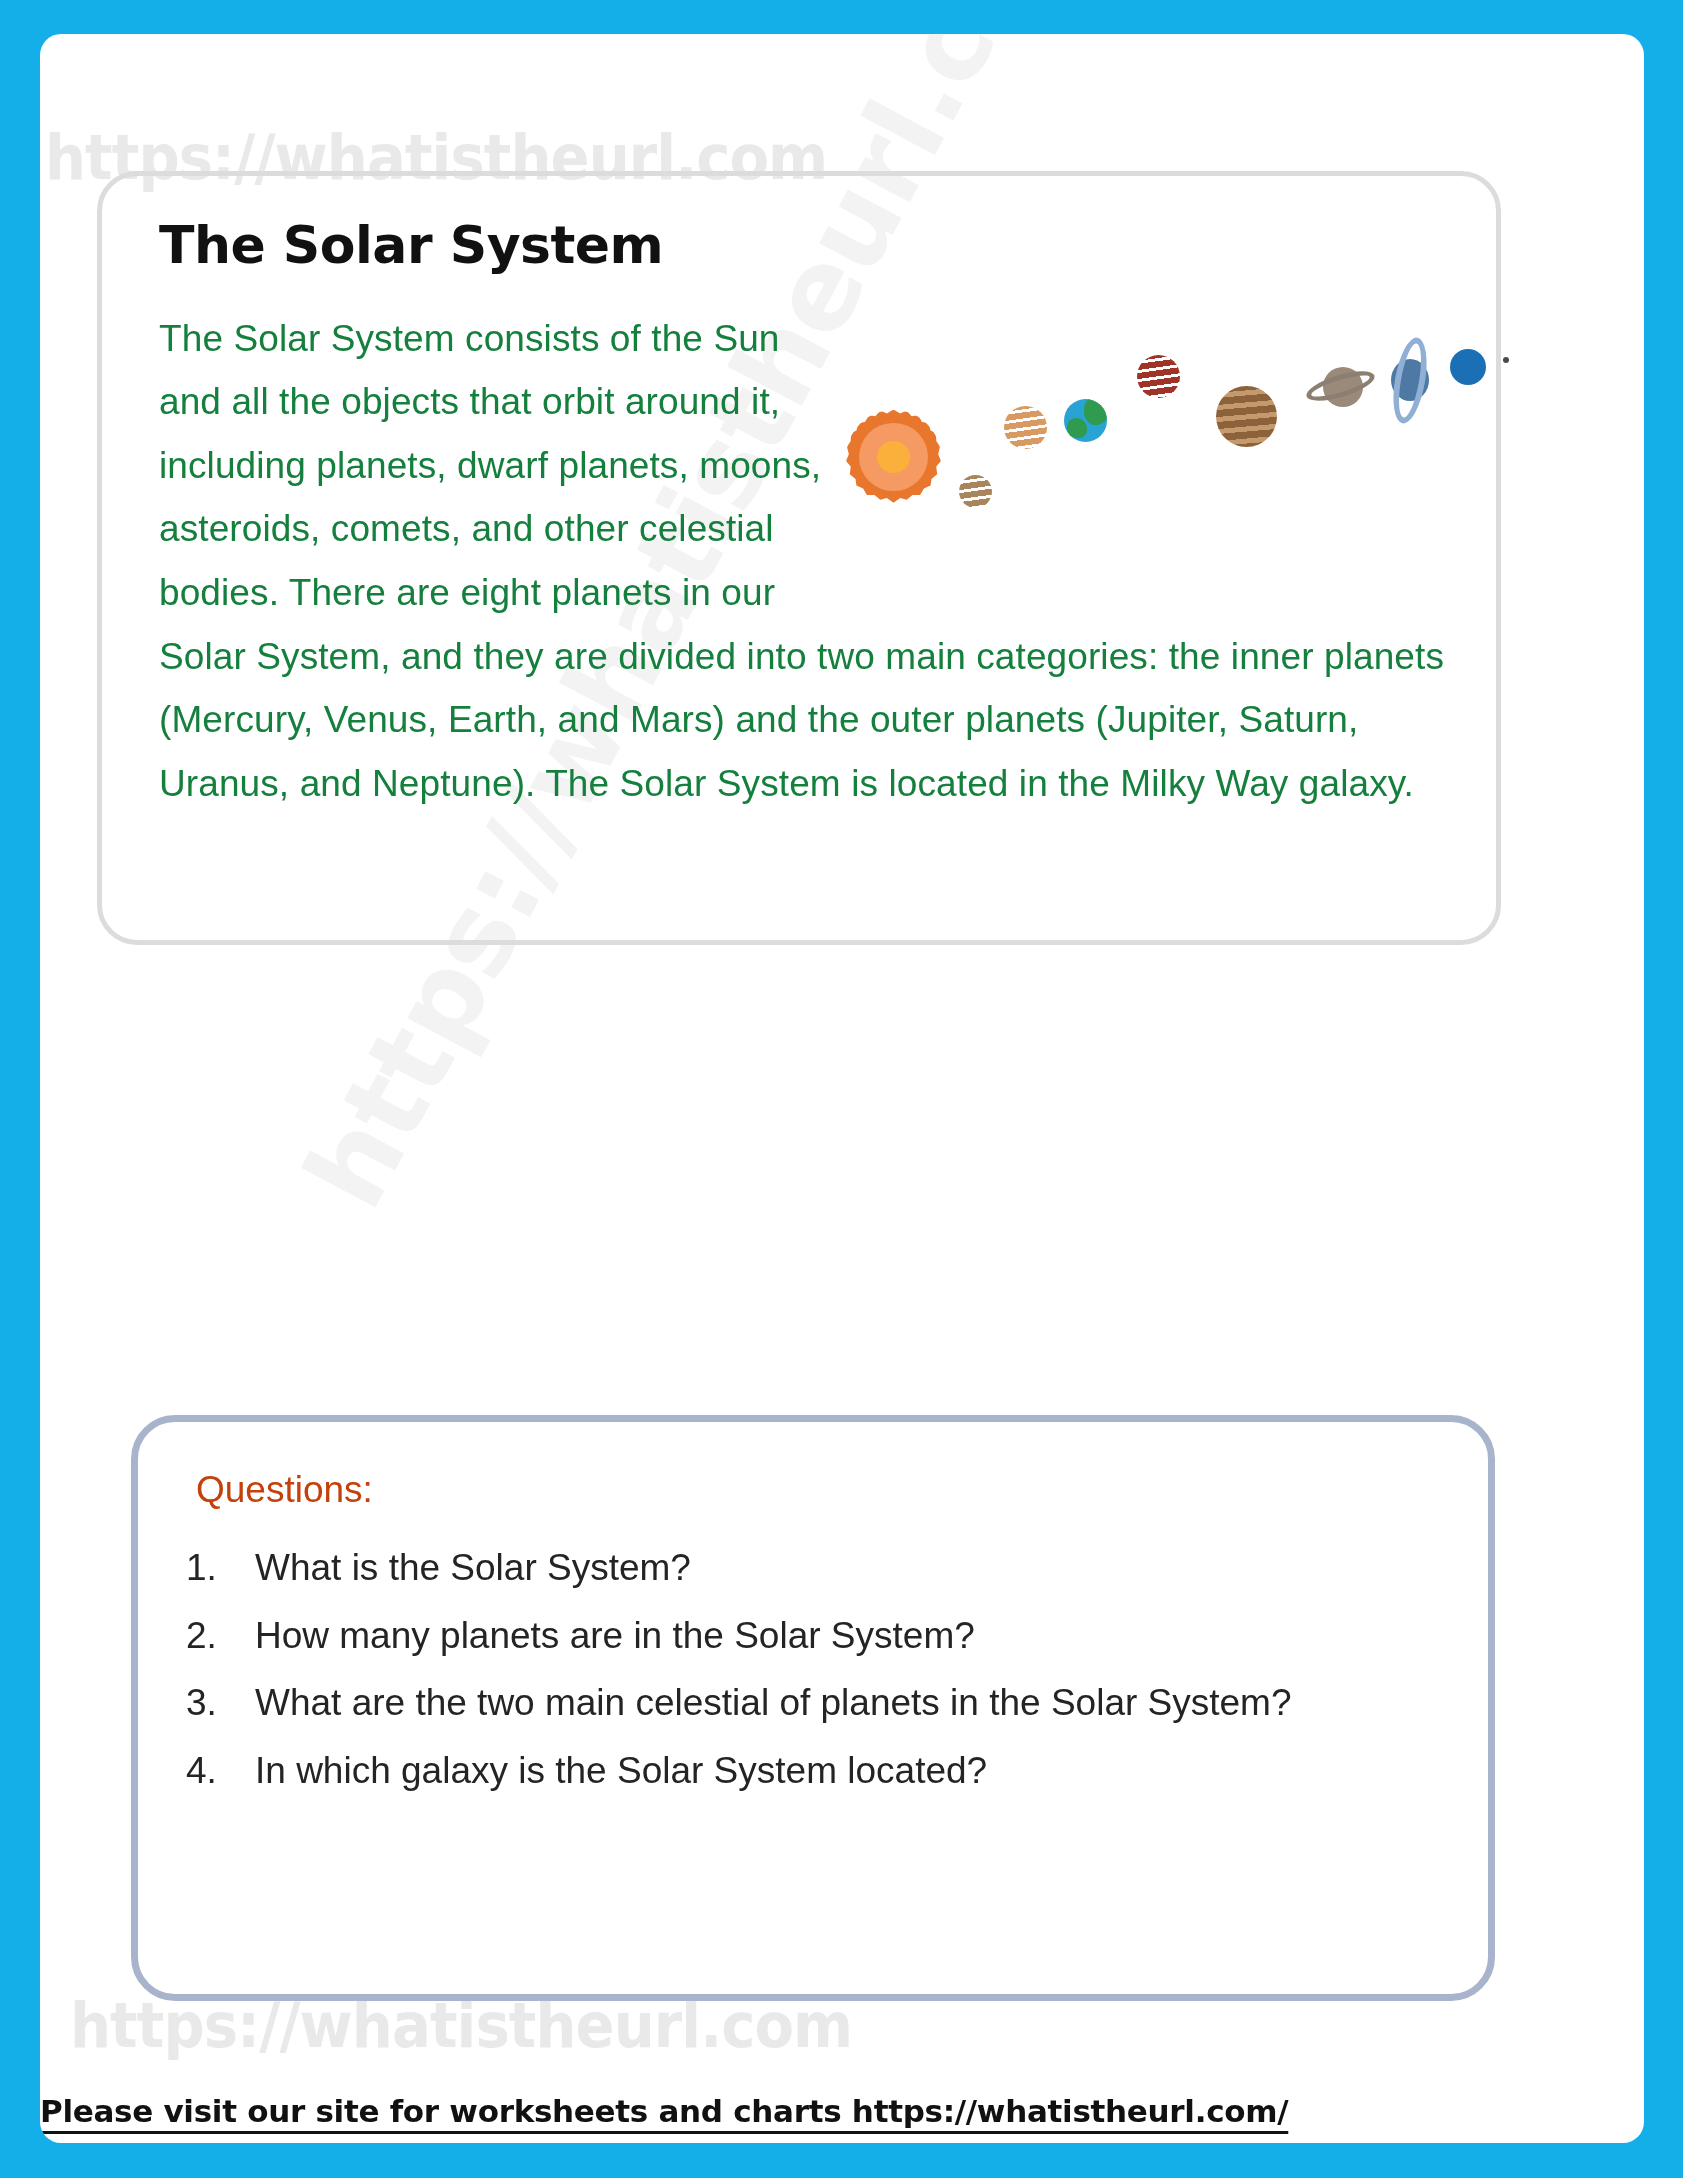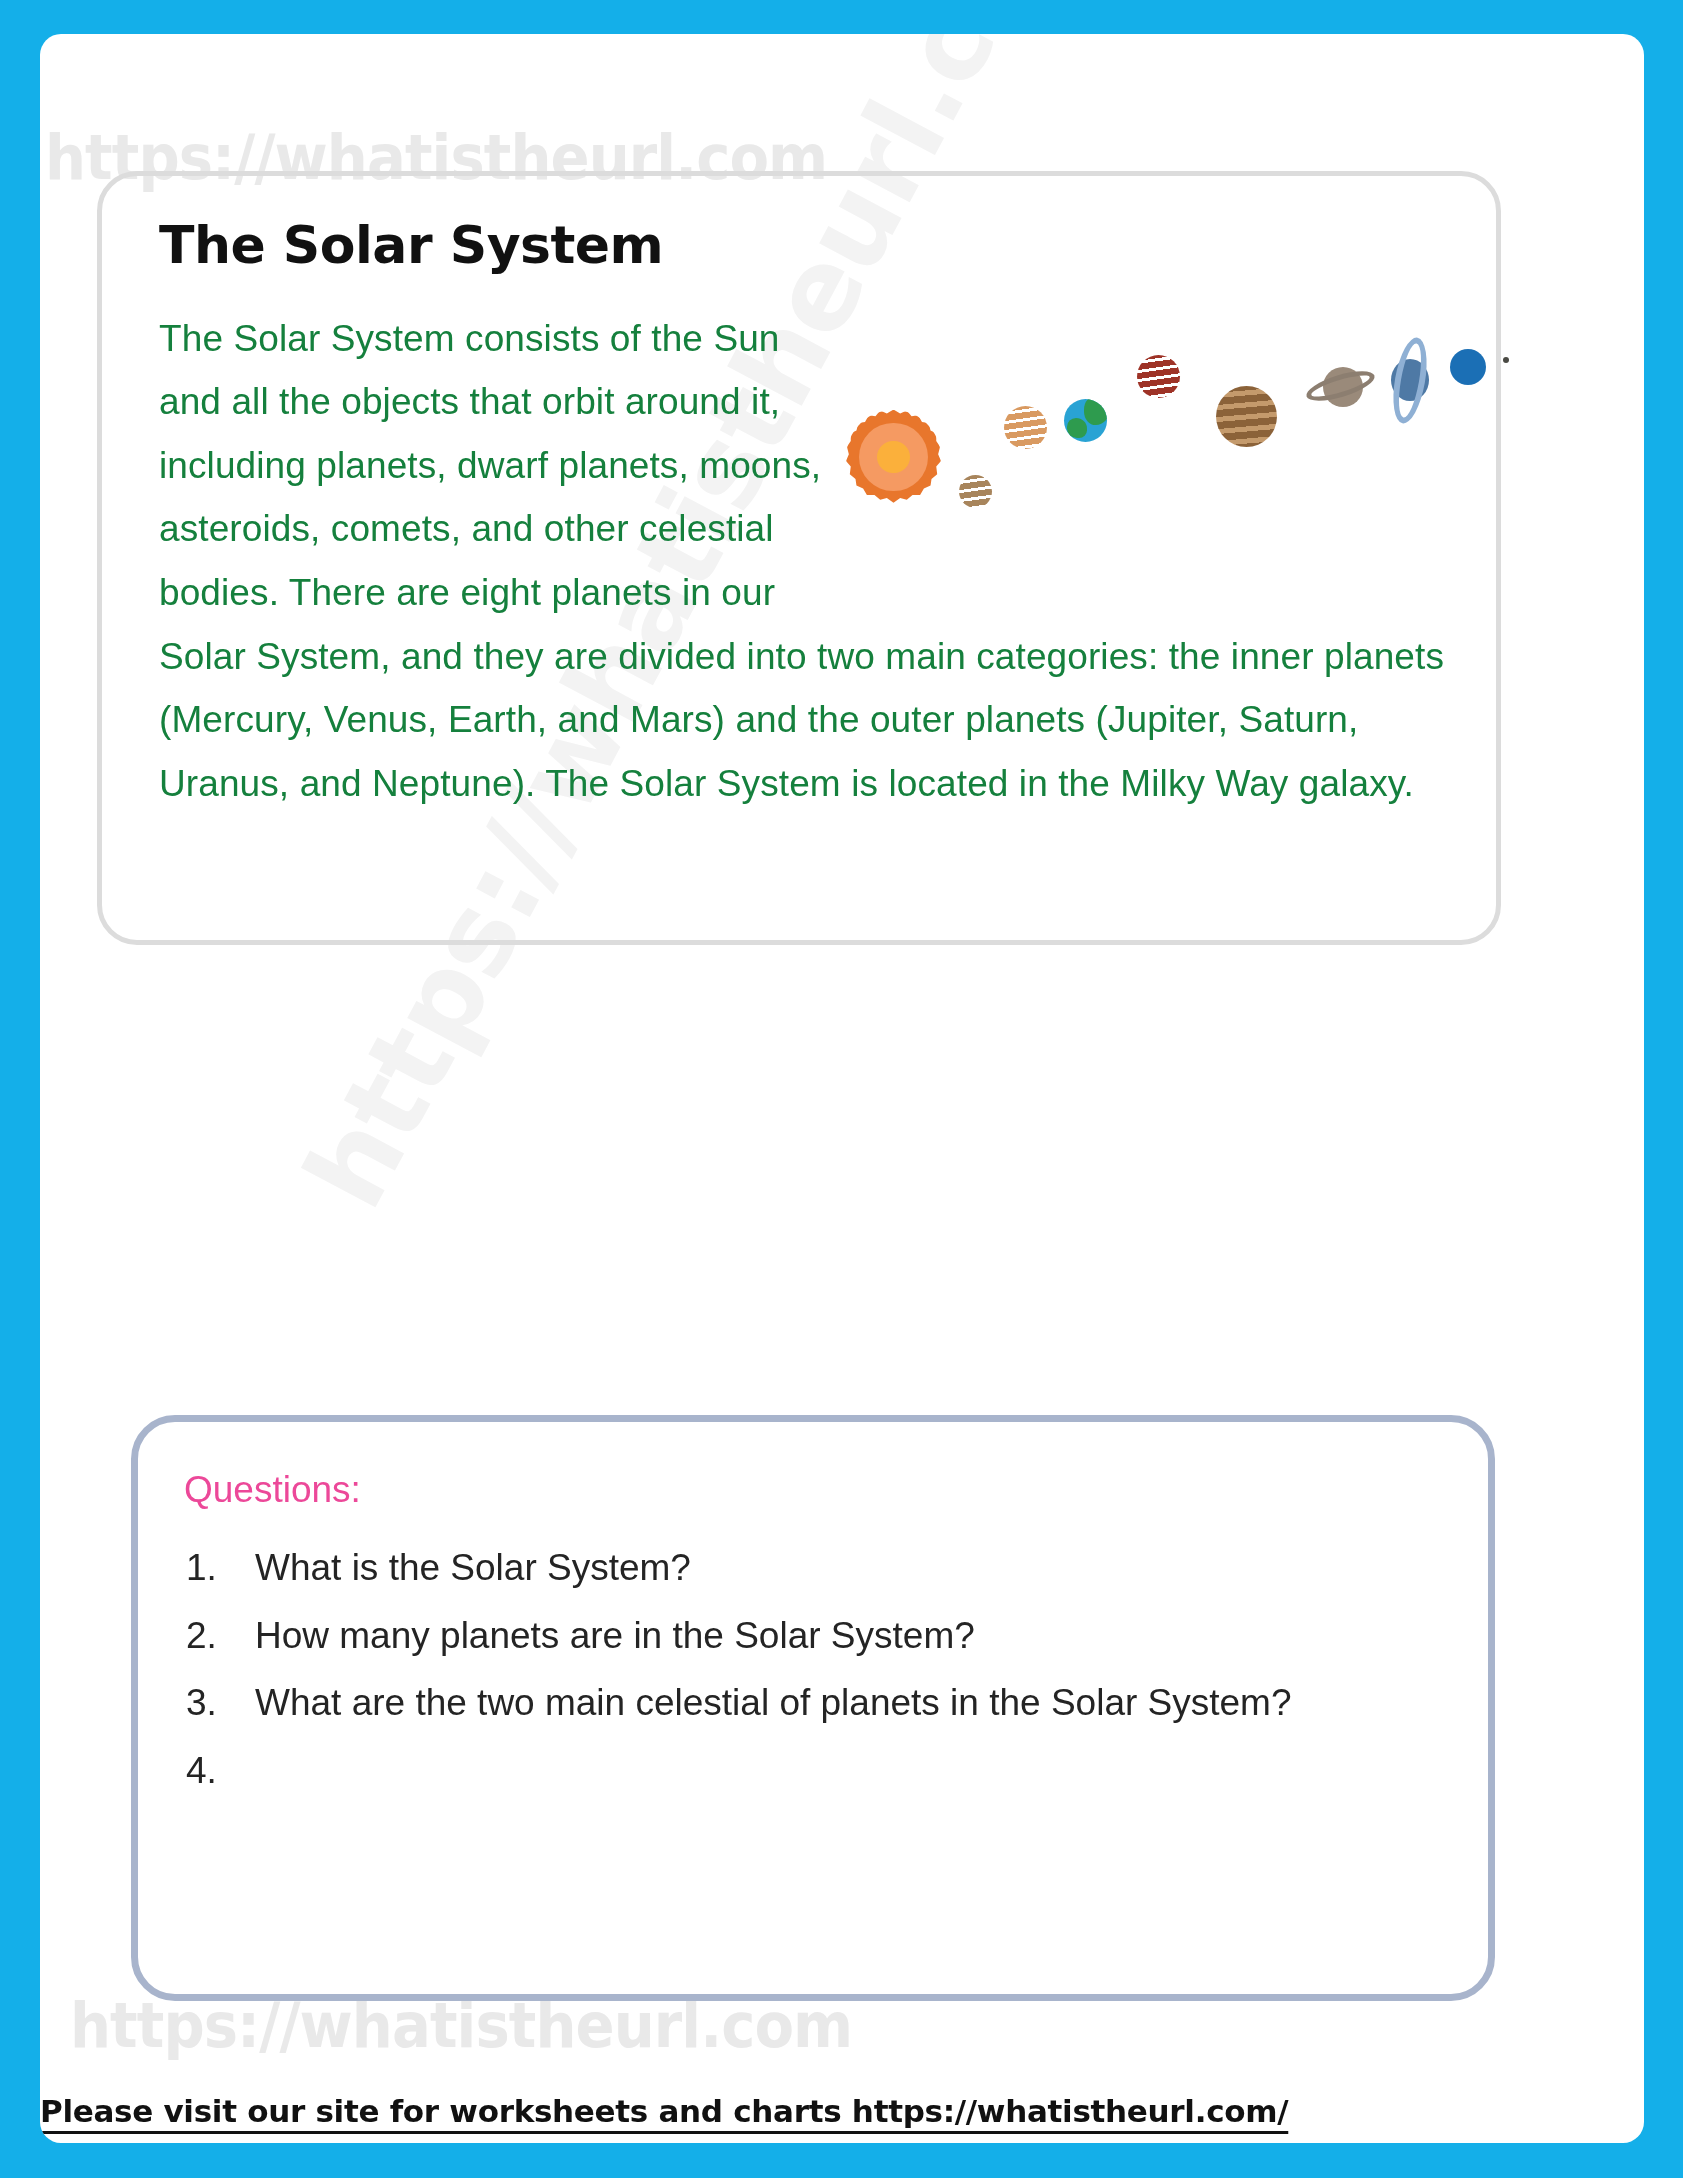--- a/index.html
+++ b/index.html
@@ -245,22 +245,22 @@
     height: 586px;
     border: 7px solid #A8B4CC;
     border-radius: 44px;
     box-sizing: border-box;
     padding: 44px 40px 0 46px;
   }
   .questions-label {
     font-family: "Liberation Sans", sans-serif;
     font-weight: 300;
     font-size: 37px;
-    color: #ec4899;
-    margin: 0 0 22px 0;
+    color: #c2410c;
+    margin: 0 0 22px 12px;
     line-height: 1.3;
   }
   .q-list {
     list-style: none;
     margin: 0;
     padding: 0;
   }
   .q-item {
     display: flex;
     align-items: flex-start;
@@ -349,20 +349,21 @@
       <li class="q-item">
         <span class="q-num">2.</span>
         <span class="q-text">How many planets are in the Solar System?</span>
       </li>
       <li class="q-item">
         <span class="q-num">3.</span>
         <span class="q-text">What are the two main celestial of planets in the Solar System?</span>
       </li>
       <li class="q-item">
         <span class="q-num">4.</span>
+        <span class="q-text">In which galaxy is the Solar System located?</span>
       </li>
     </ul>
   </div>
 
   <a class="footer-link" href="#">Please visit our site for worksheets and charts https://whatistheurl.com/</a>
 
 </div>
 
 
 </body></html>

